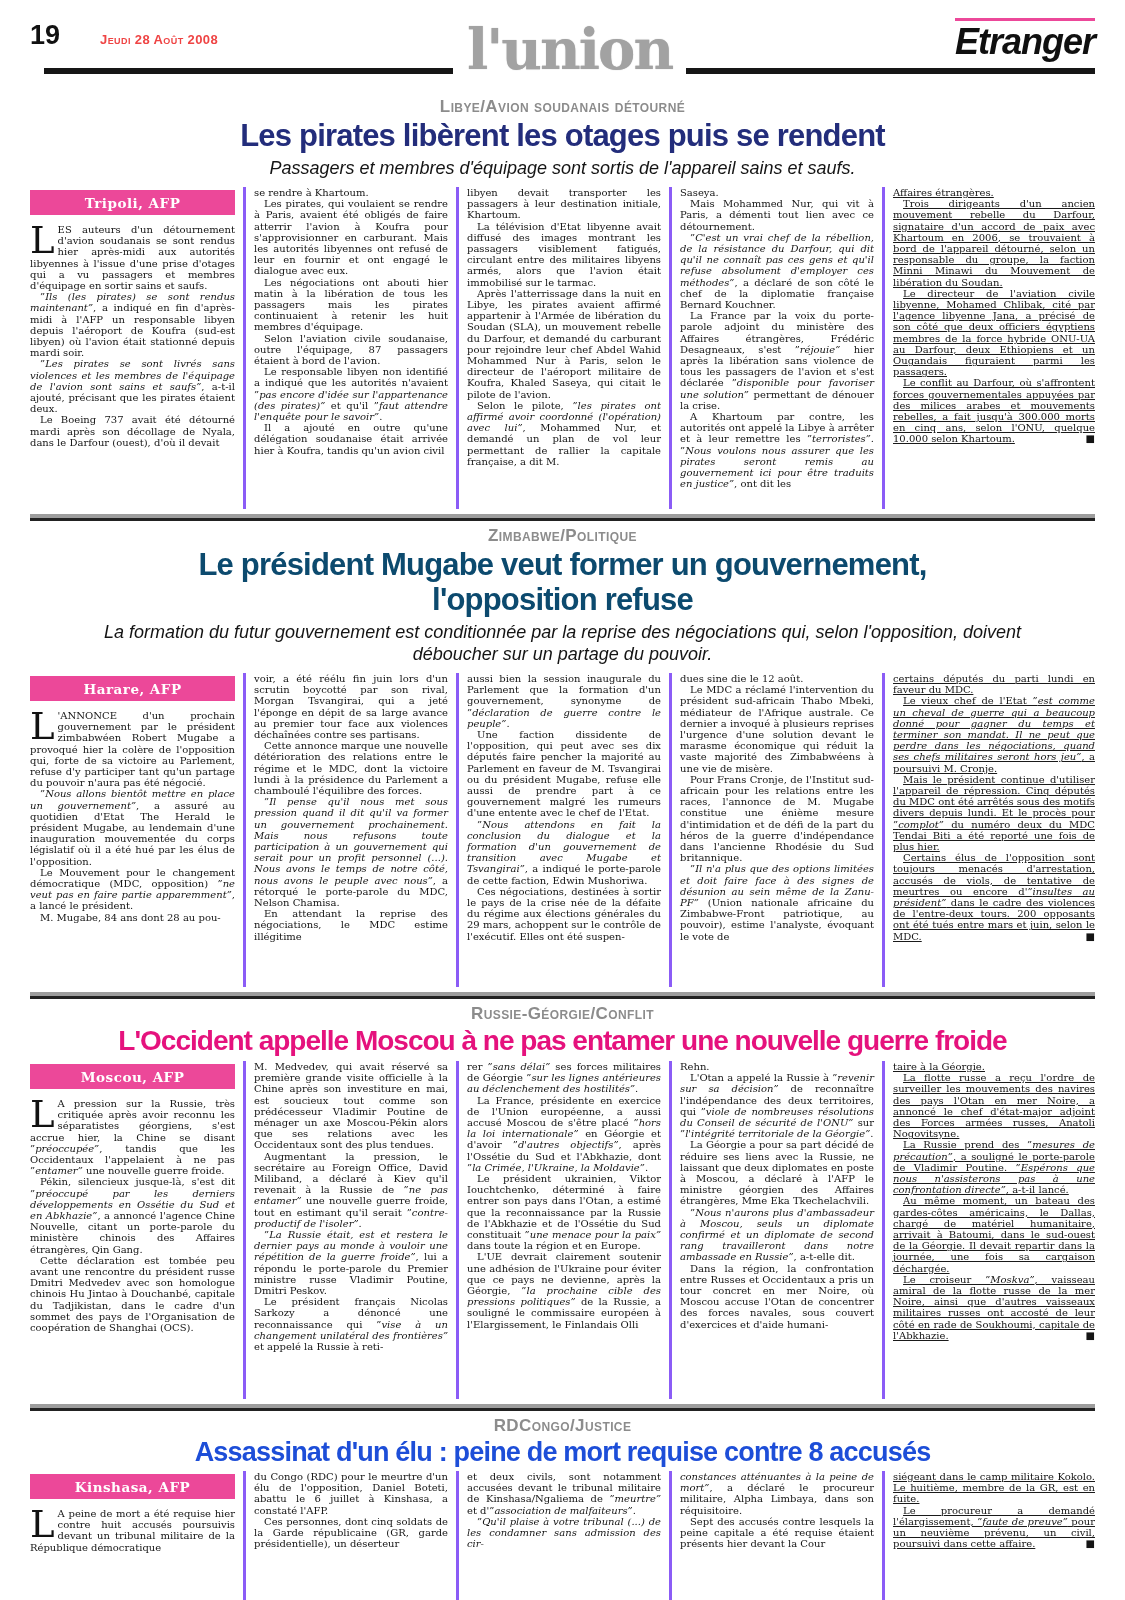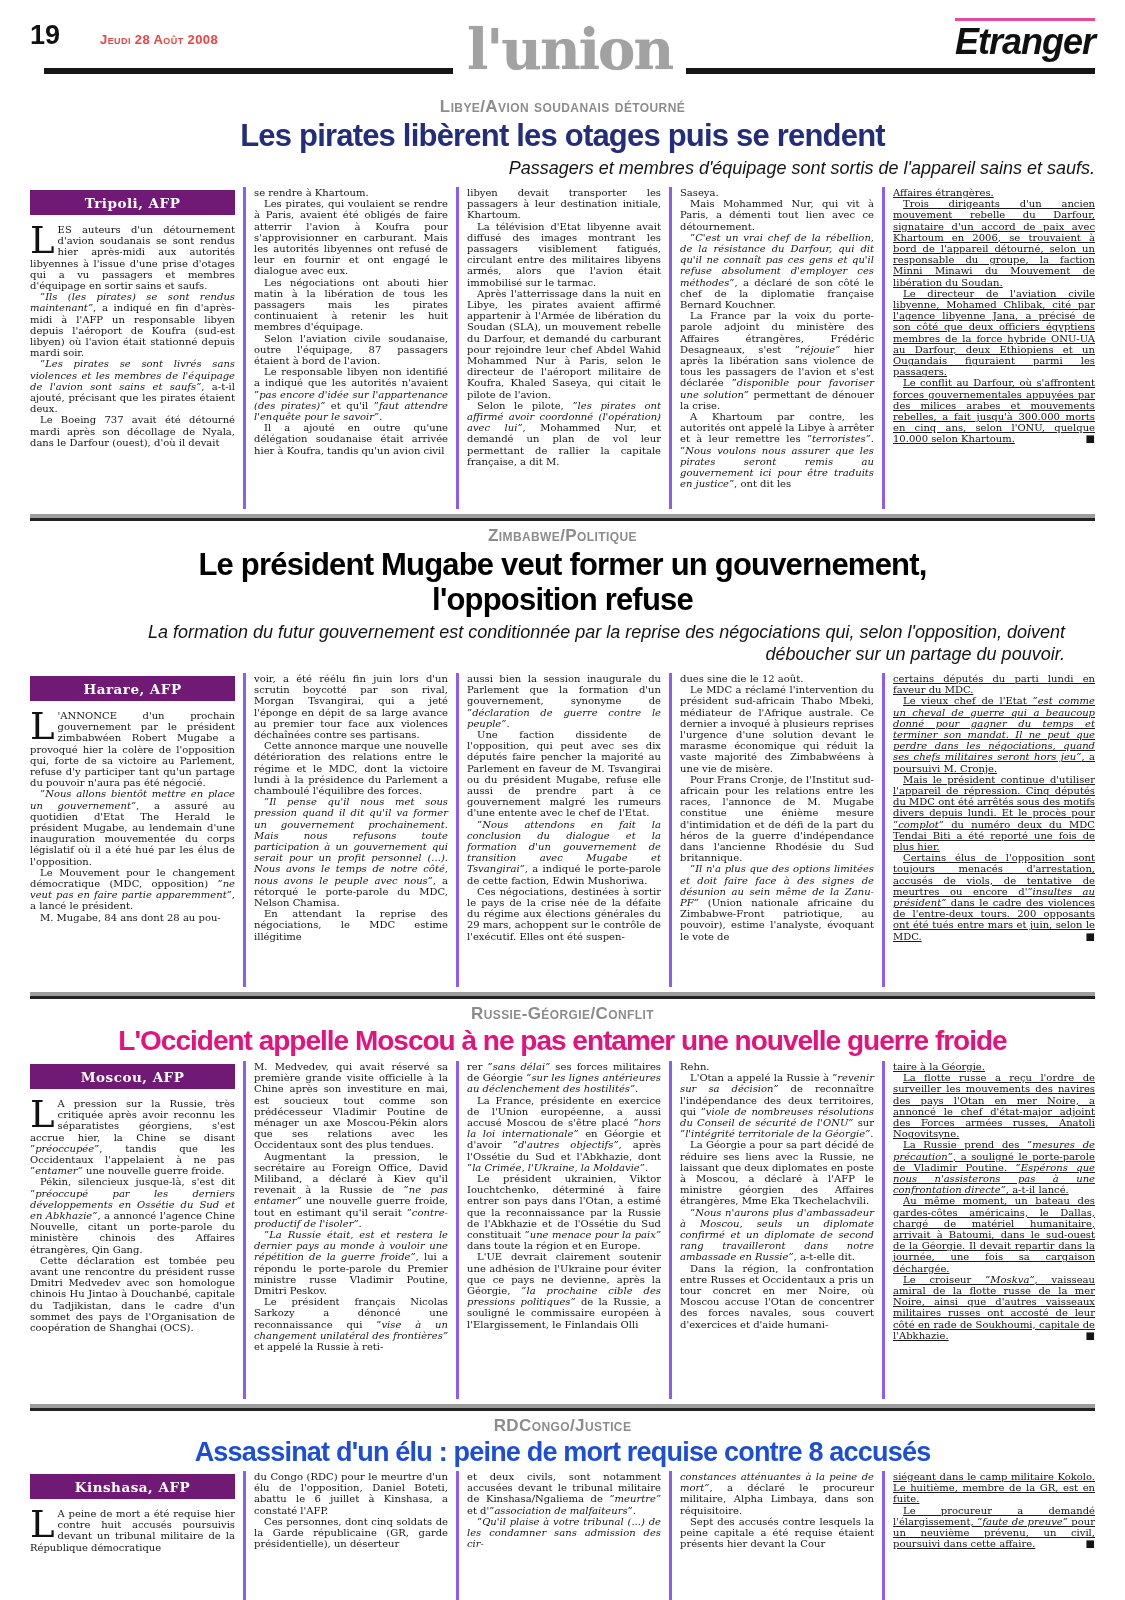--- a/index.html
+++ b/index.html
@@ -34,21 +34,21 @@
   }
   .headline{
     margin:1px auto 4px;text-align:center;font-family:"Liberation Sans", sans-serif;
     font-weight:bold;letter-spacing:-.8px;white-space:pre-line;
   }
   .a1 .headline{font-size:31px;line-height:35px;}
   .a2 .headline{font-size:31px;line-height:35px;max-width:1010px;}
   .a3 .headline{font-size:28px;line-height:32px;letter-spacing:-1px;}
   .a4 .headline{font-size:27px;line-height:30px;}
   .deck{
-    margin:2px auto 8px;text-align:right;font:italic 18px "Liberation Sans", sans-serif;
+    margin:2px auto 8px;text-align:center;font:italic 18px "Liberation Sans", sans-serif;
     color:#141414;line-height:22px;
   }
   .a2 .deck{max-width:1005px;}
 
   
   .sep{height:4px;background:#9d9d9d;border-bottom:3px solid #222;margin:5px 0 4px;}
 
   
   .body{display:grid;grid-template-columns:repeat(5,1fr);overflow:hidden;}
   .b1{height:322px;} .b2{height:314px;} .b3{height:338px;} .b4{height:148px;}
@@ -60,21 +60,21 @@
     text-indent:10px;color:#141414;
   }
   .col p.first{text-indent:0;}
   .q{font-style:italic;}
   .dropcap{
     float:left;font-size:37px;line-height:30px;padding:2px 3px 0 0;color:#111;
     font-family:"DejaVu Serif", serif;
   }
   .endmark{float:right;font-size:10px;line-height:11px;text-indent:0;}
   .dateline{
-    background:#701a75;color:#fff;text-align:center;
+    background:#ec4899;color:#fff;text-align:center;
     font:bold 13.5px "DejaVu Serif", serif;letter-spacing:.5px;
     padding:5px 0 4px;margin:3px 0 9px;
   }
 </style>
 </head>
 <body>
 
 <div class="page">
 
   <header>
@@ -128,21 +128,21 @@
           <p><span>Le directeur de l'aviation civile libyenne, Mohamed Chlibak, cité par l'agence libyenne Jana, a précisé de son côté que deux officiers égyptiens membres de la force hybride ONU-UA au Darfour, deux Ethiopiens et un Ougandais figuraient parmi les passagers.</span></p>
           <p><span>Le conflit au Darfour, où s'affrontent forces gouvernementales appuyées par des milices arabes et mouvements rebelles, a fait jusqu'à 300.000 morts en cinq ans, selon l'ONU, quelque 10.000 selon Khartoum.</span><span class="endmark">■</span></p>
         </div>
     </div>
   </section>
 
   <div class="sep"></div>
 
   <section class="article a2">
     <div class="kicker">Zimbabwe/Politique</div>
-    <h2 class="headline" style="color: #000000;">Le président Mugabe veut former un gouvernement,
+    <h2 class="headline" style="color: #0c4a6e;">Le président Mugabe veut former un gouvernement,
 l'opposition refuse</h2>
     <p class="deck">La formation du futur gouvernement est conditionnée par la reprise des négociations qui, selon l'opposition, doivent déboucher sur un partage du pouvoir.</p>
     <div class="body b2">
       <div class="col">
         <div class="dateline">Harare, AFP</div>
       <p class="first"><span class="dropcap">L</span><span>'ANNONCE d'un prochain gouvernement par le président zimbabwéen Robert Mugabe a provoqué hier la colère de l'opposition qui, forte de sa victoire au Parlement, refuse d'y participer tant qu'un partage du pouvoir n'aura pas été négocié.</span></p>
           <p><span>”</span><span class="q">Nous allons bientôt mettre en place un gouvernement”</span><span>, a assuré au quotidien d'Etat The Herald le président Mugabe, au lendemain d'une inauguration mouvementée du corps législatif où il a été hué par les élus de l'opposition.</span></p>
           <p><span>Le Mouvement pour le changement démocratique (MDC, opposition) ”</span><span class="q">ne veut pas en faire partie apparemment”</span><span>, a lancé le président.</span></p>
           <p><span>M. Mugabe, 84 ans dont 28 au pou-</span></p>
         </div>

